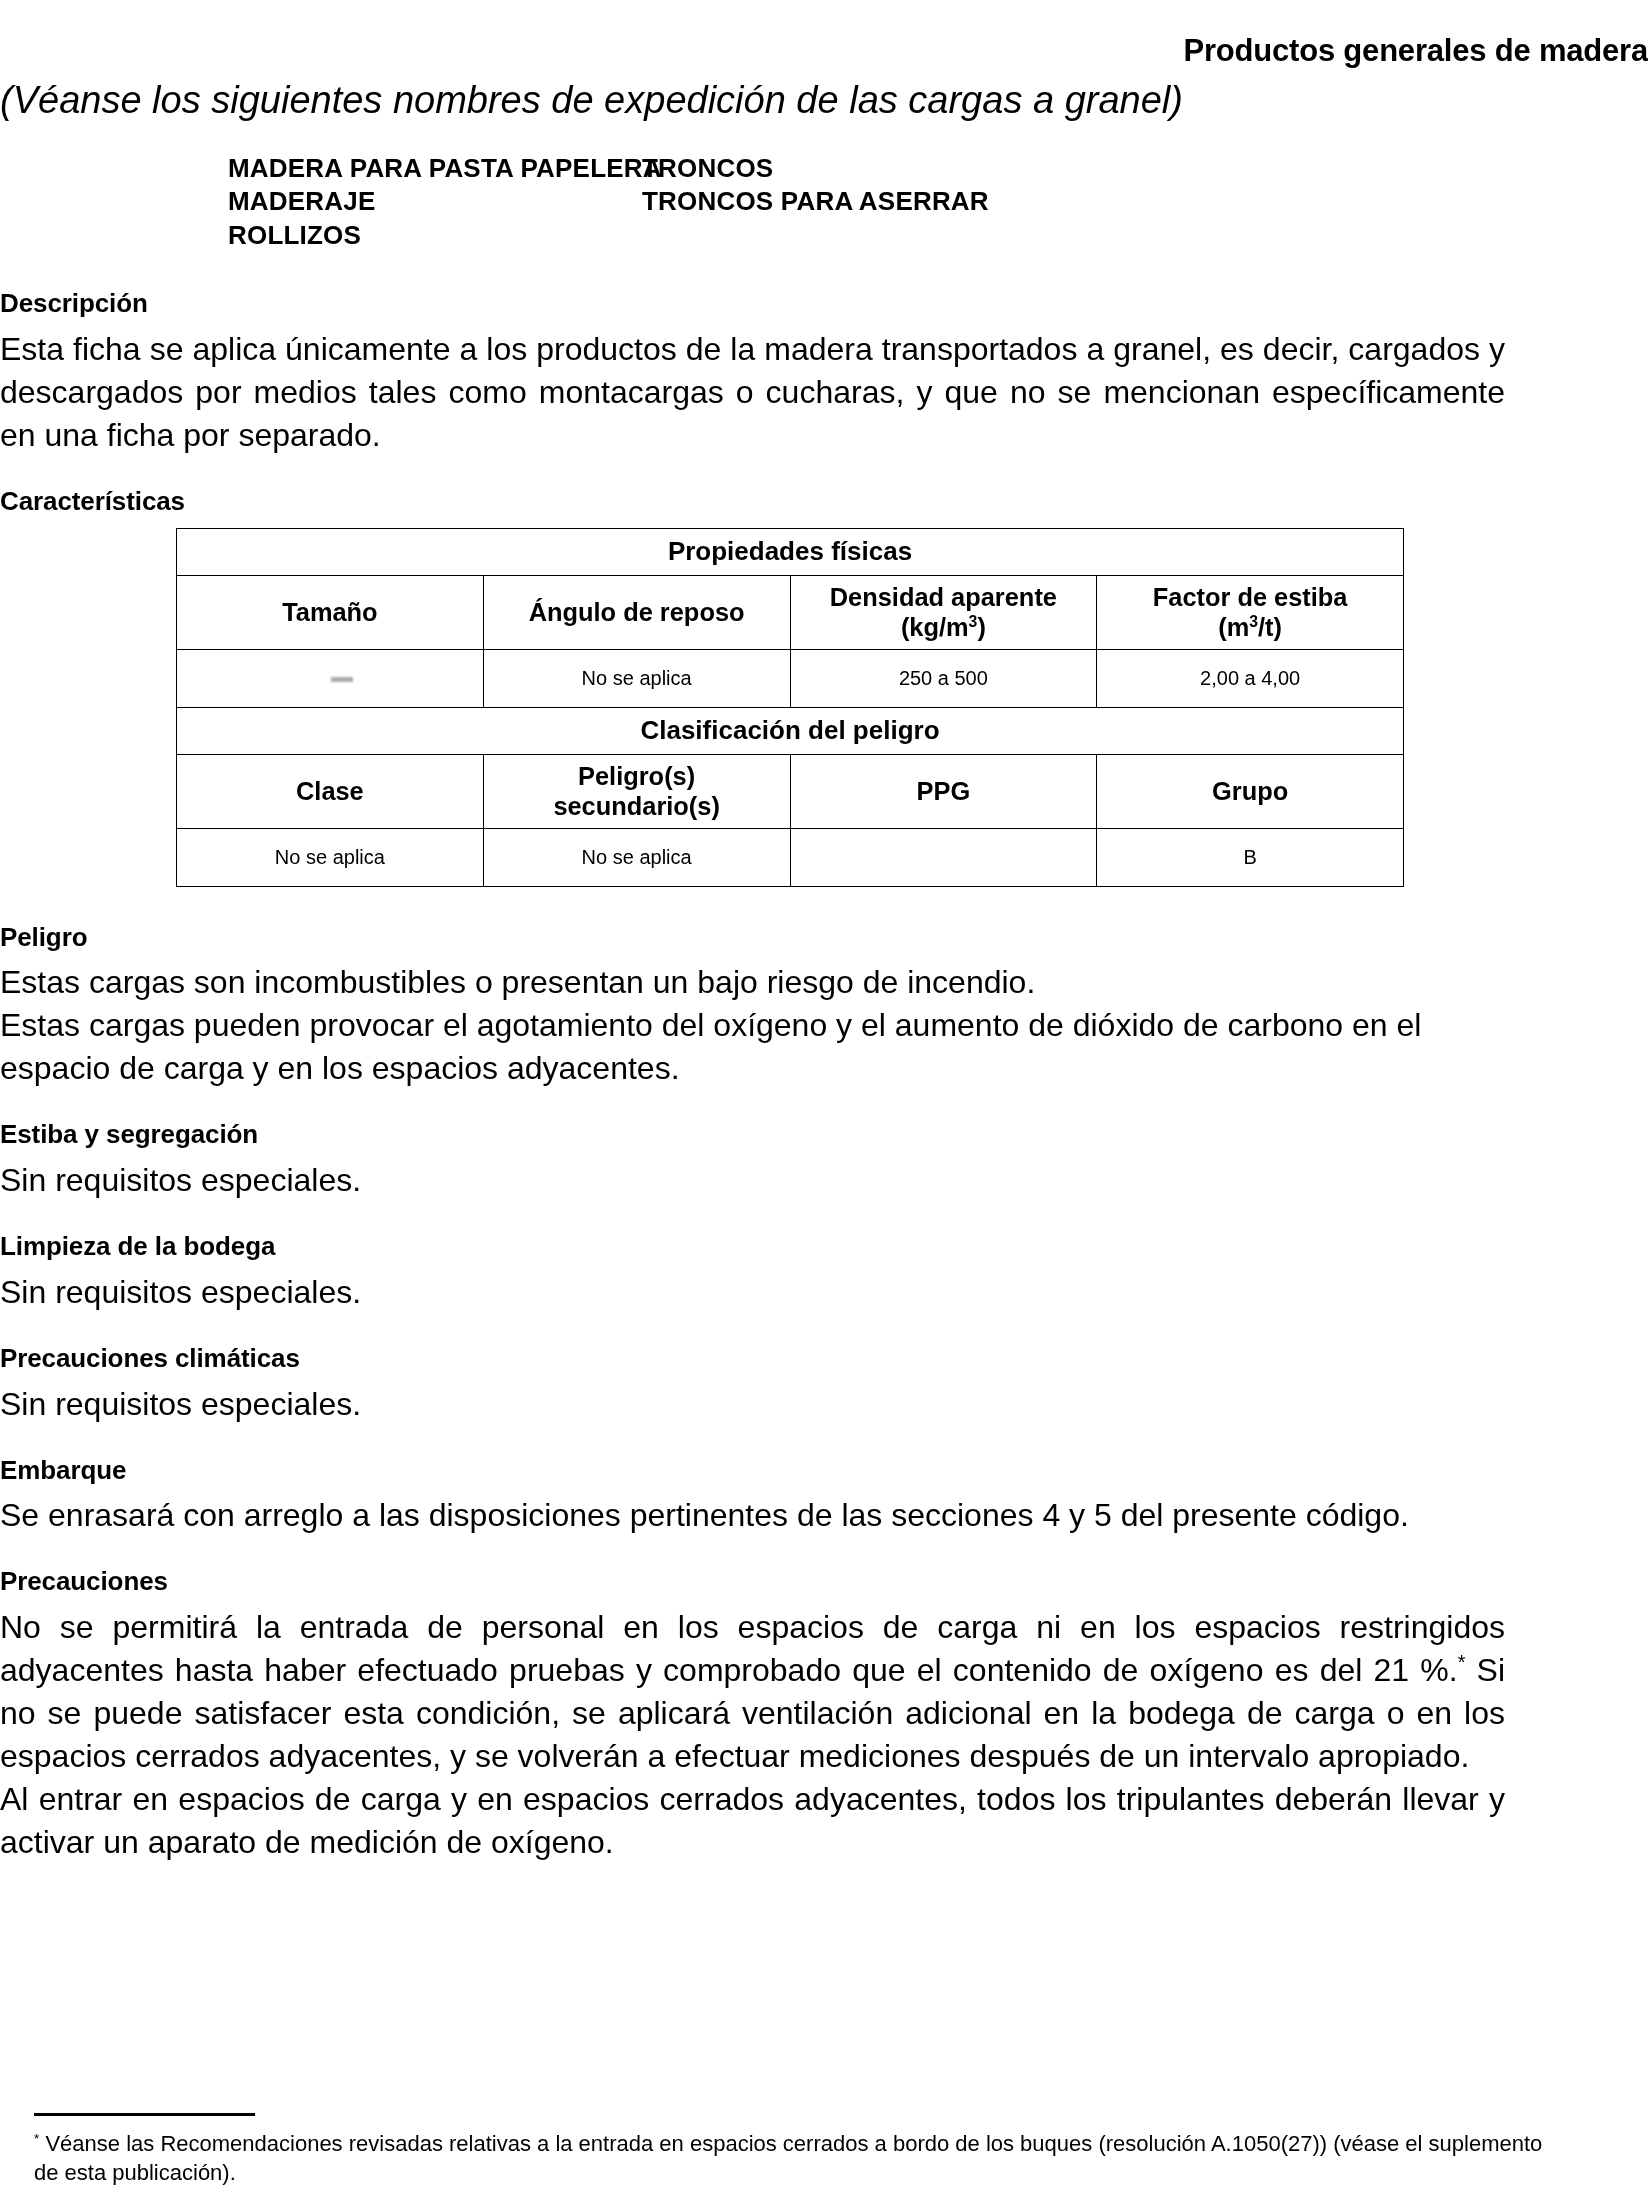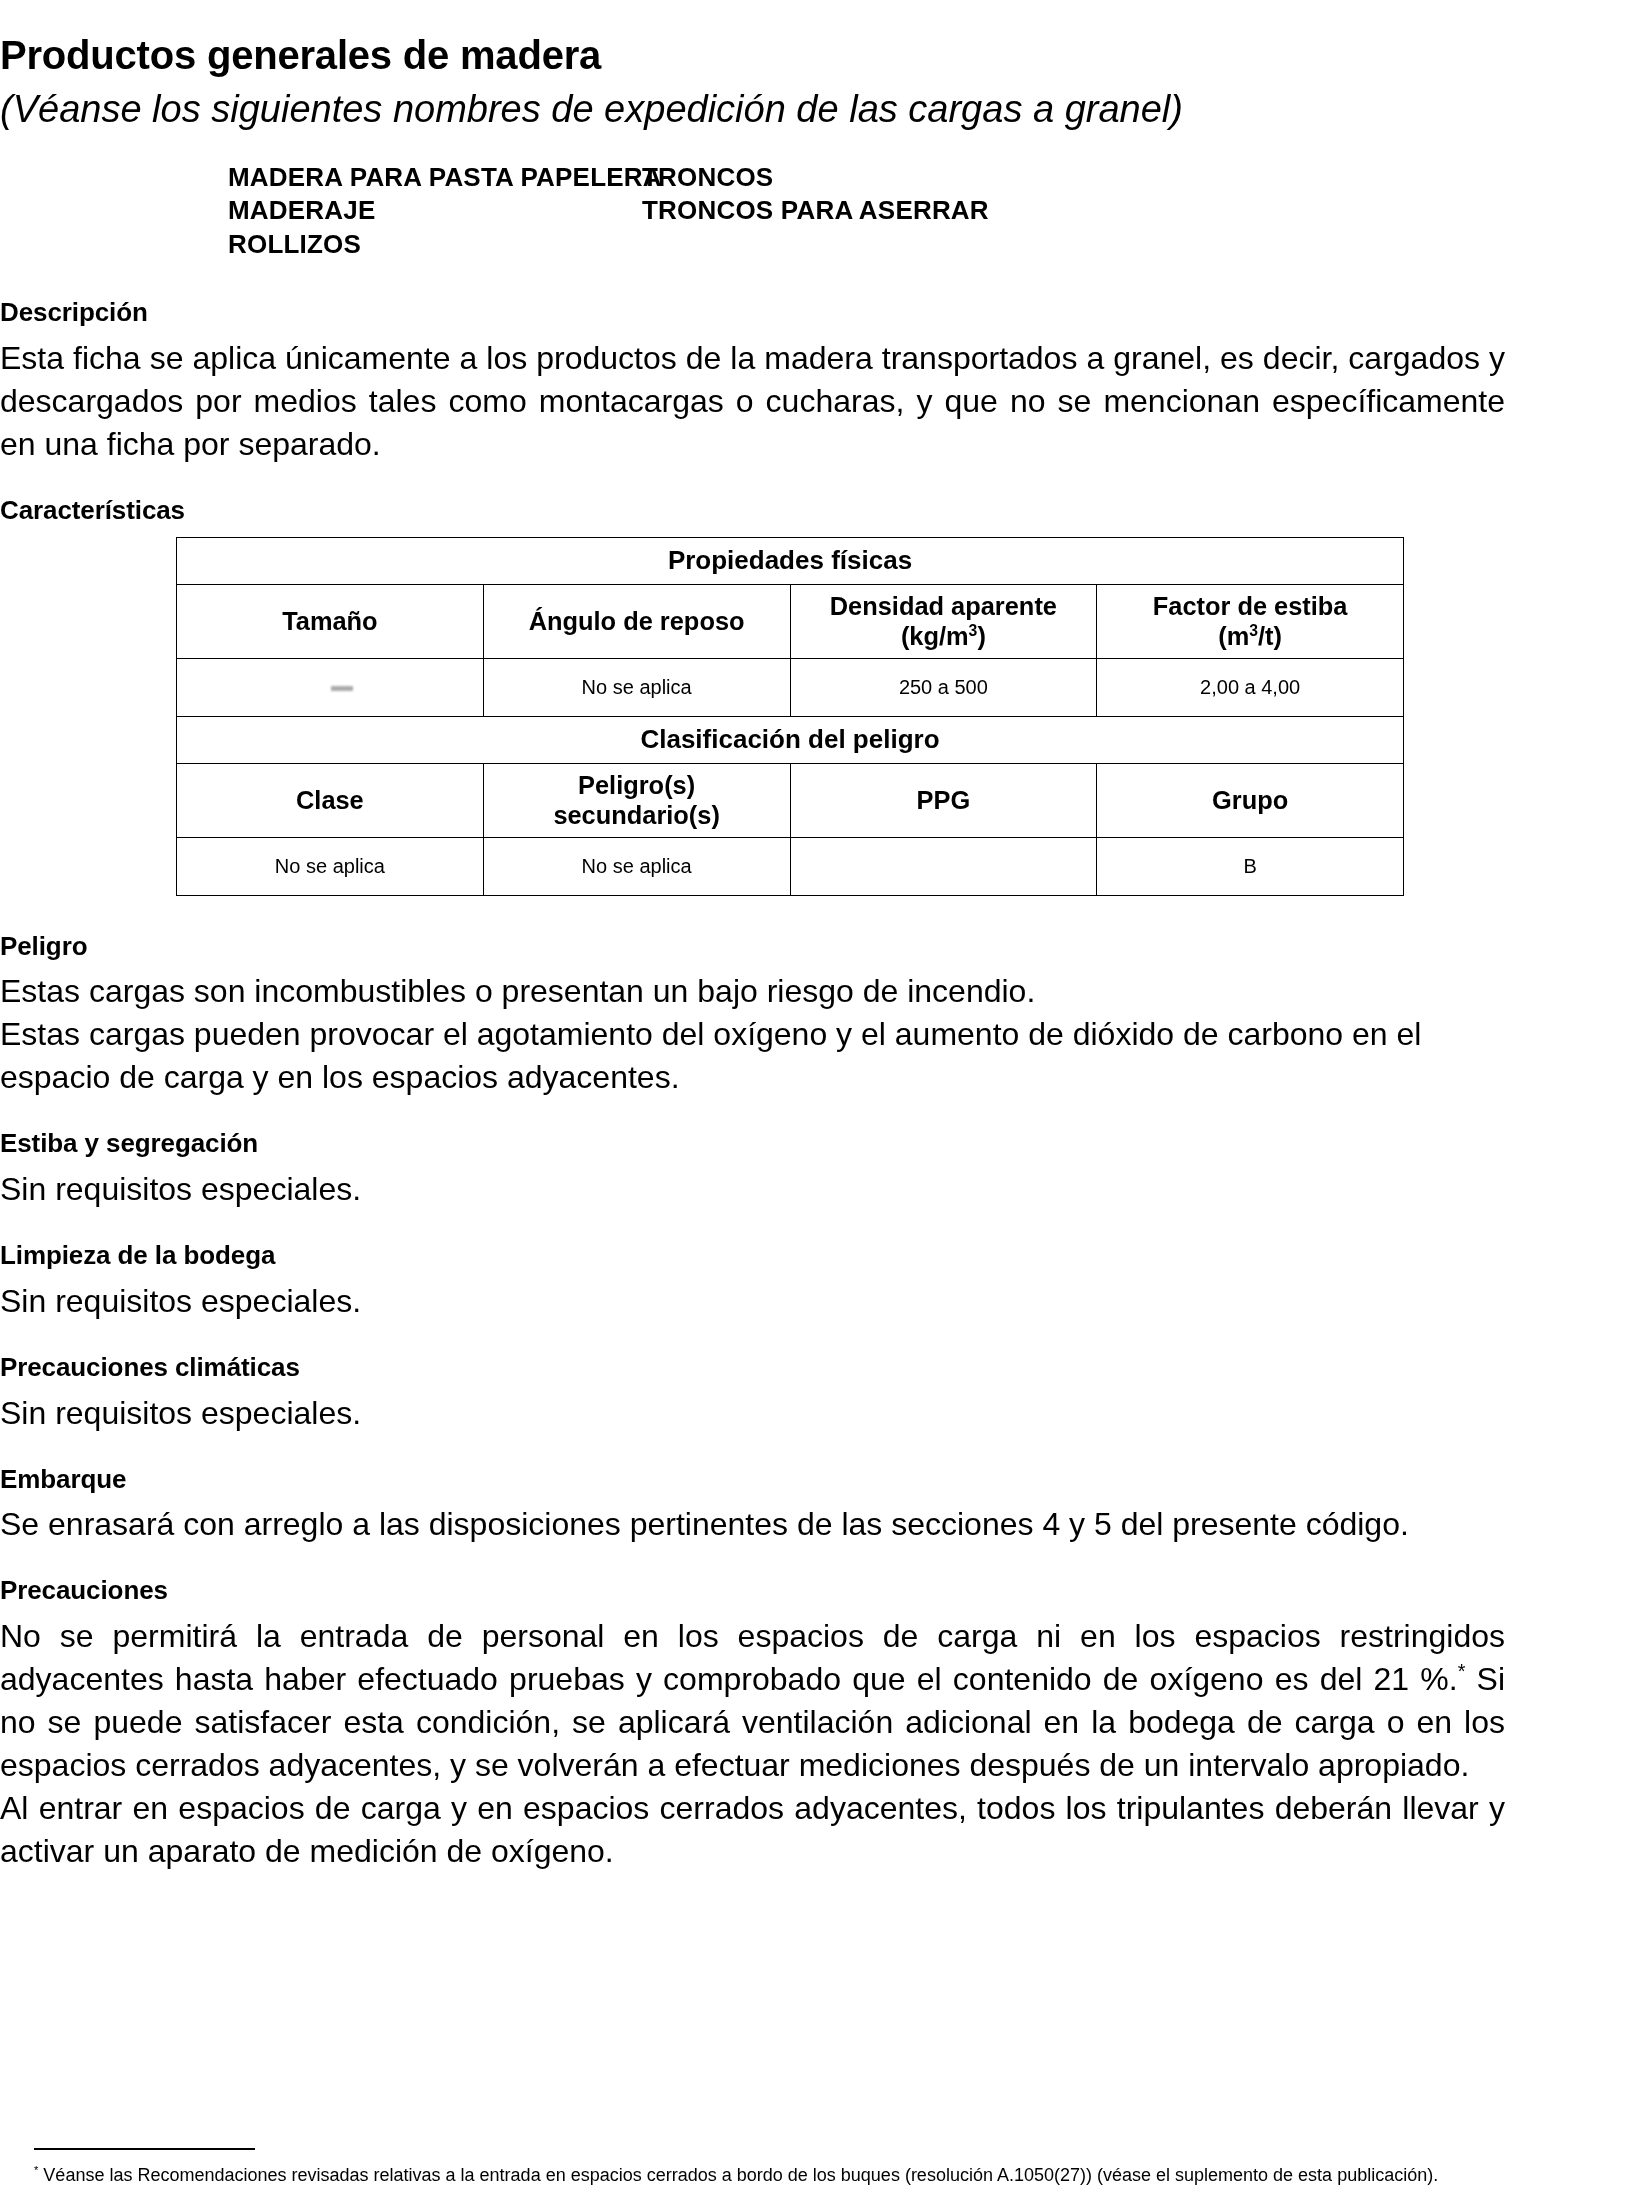--- a/index.html
+++ b/index.html
@@ -17,23 +17,23 @@
   }
 
   .page {
     position: absolute;
     inset: 0;
     padding: 0;
   }
 
   
   .doc-title {
-    text-align: left;
-    font-weight: bold;
-    font-size: 40px;
+    text-align: right;
+    font-weight: bold;
+    font-size: 31px;
     letter-spacing: -0.2px;
     margin: 0;
     padding-top: 33px;
   }
   .doc-subtitle {
     text-align: left;
     font-style: italic;
     font-size: 38px;
     margin: 0;
     padding-top: 9.5px;
@@ -139,21 +139,21 @@
     width: 221px;
     height: 2.4px;
     background: #000000;
     margin-left: 34px;
     margin-bottom: 13.5px;
   }
   .footnote-text {
     margin: 0;
     padding-left: 34px;
     padding-right: 95px;
-    font-size: 18px;
+    font-size: 22px;
     line-height: 1.33;
   }
 </style>
 </head>
 <body>
 
 <div class="page">
 
   <h1 class="doc-title">Productos generales de madera</h1>
   <p class="doc-subtitle">(Véanse los siguientes nombres de expedición de las cargas a granel)</p>

